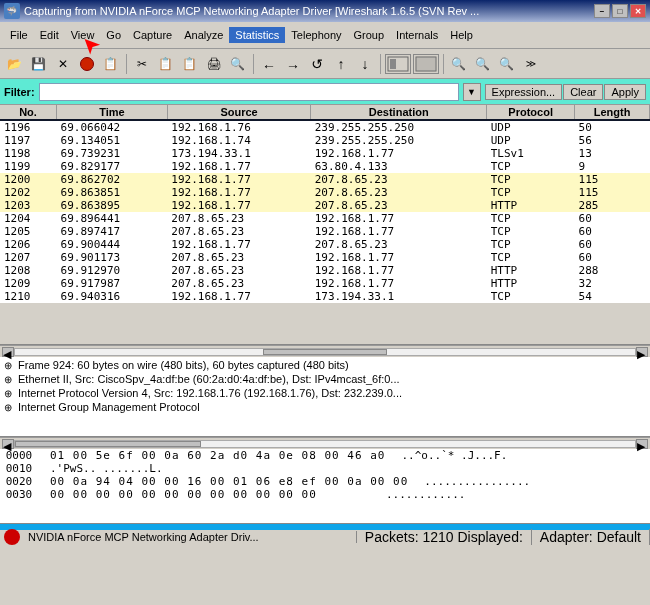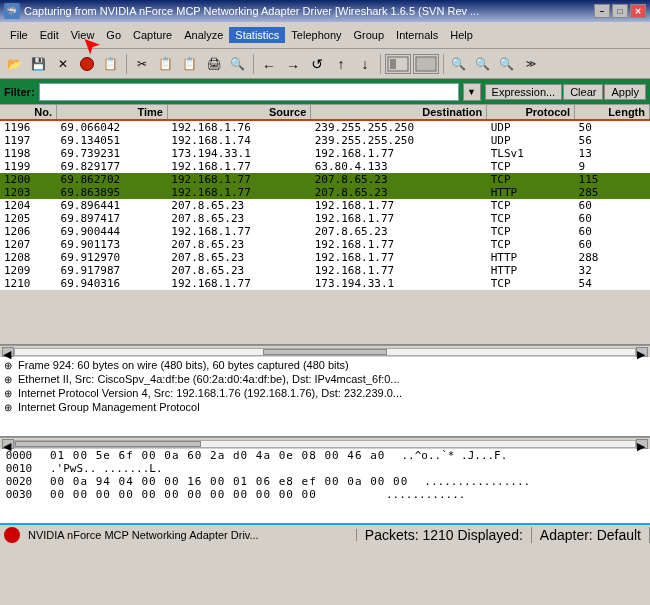--- a/index.html
+++ b/index.html
@@ -86,21 +86,21 @@
       position: absolute;
       top: -18px;
       left: 50px;
       color: red;
       font-size: 20px;
       transform: rotate(210deg);
       pointer-events: none;
       z-index: 10;
     }
     .filter-bar {
-      background: #15803d;
+      background: #5eead4;
       height: 26px;
       display: flex;
       align-items: center;
       padding: 2px 4px;
       border-bottom: 1px solid #999;
       gap: 4px;
     }
     .filter-label {
       font-size: 11px;
       font-weight: bold;
@@ -136,23 +136,23 @@
       width: 100%;
       border-collapse: collapse;
       font-size: 11px;
       font-family: monospace;
     }
     .packet-table thead tr {
       background: #d4d0c8;
     }
     .packet-table th {
       padding: 1px 4px;
-      text-align: right;
+      text-align: center;
       border-right: 1px solid #999;
-      border-bottom: 2px solid #c2410c;
+      border-bottom: 2px solid #0f172a;
       font-weight: bold;
       font-family: 'Segoe UI', sans-serif;
       white-space: nowrap;
     }
     .packet-table td {
       padding: 0 4px;
       white-space: nowrap;
       overflow: hidden;
       max-width: 120px;
     }
@@ -160,21 +160,21 @@
       height: 240px;
       overflow: hidden;
       border-bottom: 1px solid #888;
       position: relative;
     }
     .table-scroll {
       overflow: auto;
       height: 100%;
     }
     .row-white { background: white; }
-    .row-green { background: #4d7c0f; }
+    .row-green { background: #fef9c3; }
     .scrollbar-h {
       height: 12px;
       background: #d4d0c8;
       border-top: 1px solid #999;
       display: flex;
       align-items: center;
       padding: 0 2px;
     }
     .scrollbar-track {
       flex: 1;
@@ -225,21 +225,21 @@
       gap: 16px;
     }
     .bytes-offset { color: #000; min-width: 30px; text-align: center; }
     .bytes-hex { min-width: 320px; letter-spacing: 1px; }
     .bytes-ascii { color: #000; }
     .status-bar {
       background: #d4d0c8;
       height: 20px;
       display: flex;
       align-items: center;
-      border-top: 1px solid #0ea5e9;
+      border-top: 6px solid #0ea5e9;
     }
     .status-ready {
       width: 16px; height: 16px;
       background: #cc0000;
       border-radius: 50%;
       margin: 0 4px;
       flex-shrink: 0;
     }
     .status-text {
       flex: 1;
@@ -386,20 +386,28 @@
             <td>1199</td>
             <td>69.829177</td>
             <td>192.168.1.77</td>
             <td>63.80.4.133</td>
             <td>TCP</td>
             <td>9</td>
           </tr>
           <tr class="row-green">
             <td>1200</td>
             <td>69.862702</td>
+            <td>192.168.1.77</td>
+            <td>207.8.65.23</td>
+            <td>TCP</td>
+            <td>115</td>
+          </tr>
+          <tr class="row-green">
+            <td>1202</td>
+            <td>69.863851</td>
             <td>192.168.1.77</td>
             <td>207.8.65.23</td>
             <td>TCP</td>
             <td>115</td>
           </tr>
           <tr class="row-green">
             <td>1203</td>
             <td>69.863895</td>
             <td>192.168.1.77</td>
             <td>207.8.65.23</td>

